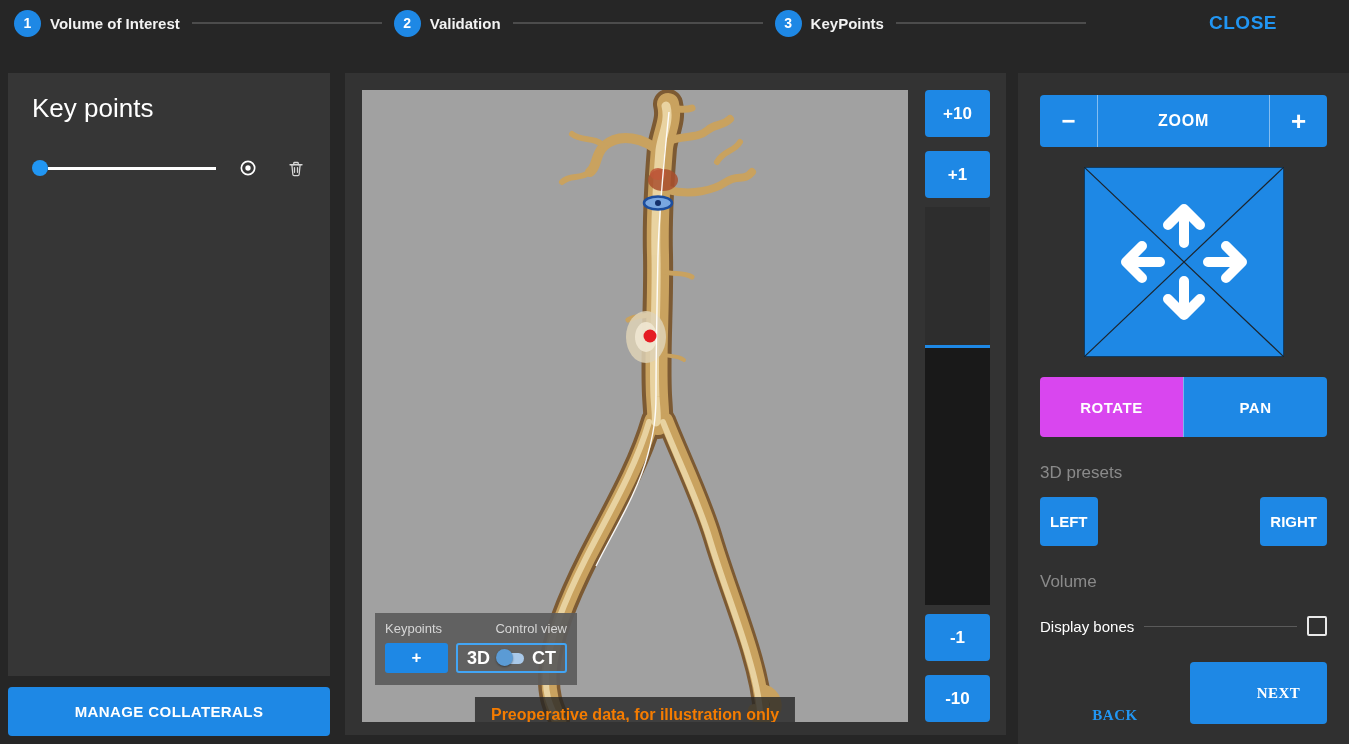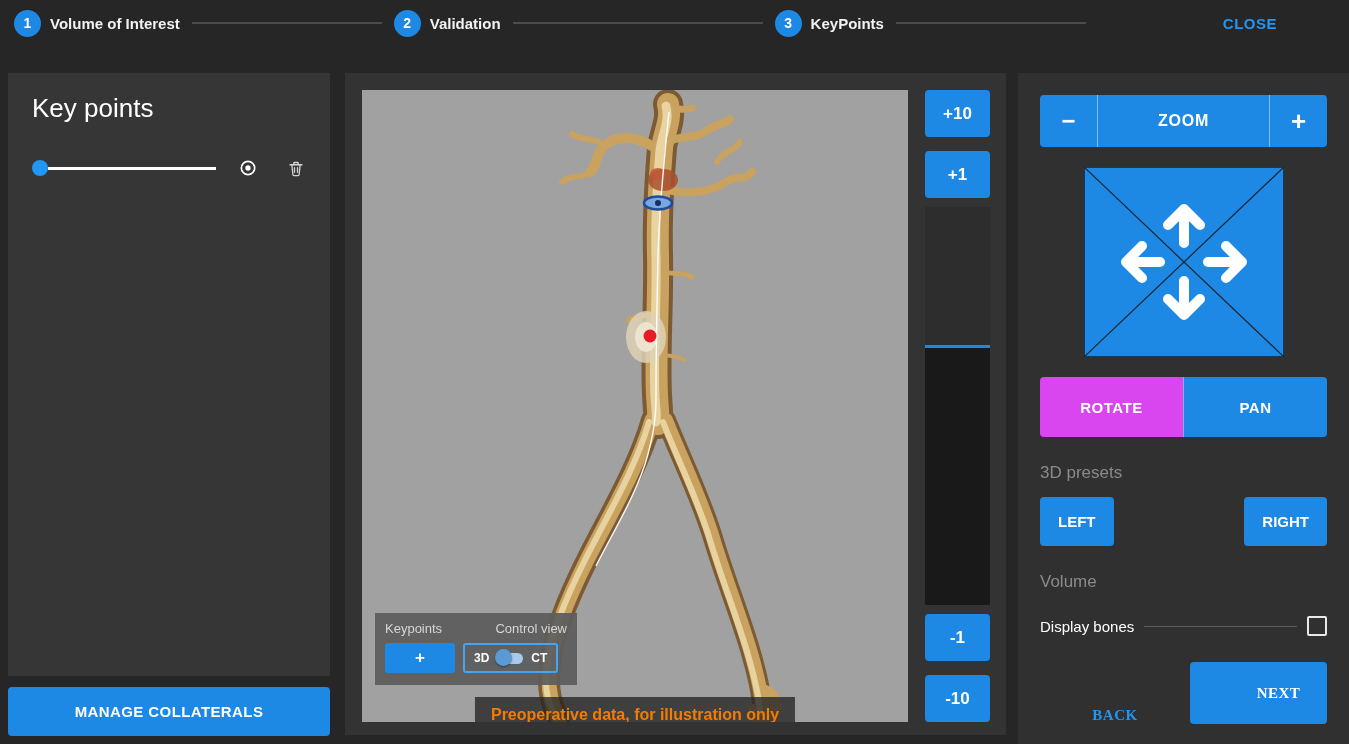--- a/index.html
+++ b/index.html
@@ -13,21 +13,21 @@
   .topbar { position:absolute; top:0; left:0; right:0; height:46px;
     display:flex; align-items:center; padding-left:14px; }
   .step { display:flex; align-items:center; gap:9px; }
   .step-circle { width:27px; height:27px; border-radius:50%; background:#1e88e5;
     display:flex; align-items:center; justify-content:center;
     font-size:14px; font-weight:bold; color:#fff; }
   .step-label { font-size:15px; font-weight:600; color:#f2f2f2; }
   .step-line { height:2px; background:#4c4c4c; margin:0 12px; }
   .line-1 { width:190px; } .line-2 { width:250px; } .line-3 { width:190px; }
   .close-btn { margin-left:auto; margin-right:72px; background:none; border:none;
-    color:#2196f3; font-size:15px; font-weight:bold; letter-spacing:.5px;
+    color:#2196f3; font-size:19px; font-weight:bold; letter-spacing:.5px;
     font-family:inherit; cursor:pointer; }
 
   
   .left-col { position:absolute; left:8px; top:73px; width:322px; bottom:8px;padding-left:44px; }
   .left-panel { position:absolute; top:0; left:0; right:0; height:603px;
     background:#363636; padding:20px 24px; }
   .panel-title { font-size:26px; font-weight:400; color:#fff; }
   .kp-row { margin-top:34px; display:flex; align-items:center; }
   .kp-knob { width:16px; height:16px; border-radius:50%; background:#2196f3; flex:0 0 auto; }
   .kp-track { flex:0 0 168px; height:3px; background:#fff; margin-right:22px; }
@@ -45,21 +45,21 @@
     background:#a1a1a1; overflow:hidden; }
   .viewer svg.vessel { position:absolute; inset:0; }
   .tools-overlay { position:absolute; left:13px; bottom:37px; width:202px; height:72px;
     background:rgba(92,92,92,.93); padding:8px 10px; }
   .tools-labels { display:flex; justify-content:space-between; font-size:13px; color:#d6d6d6; }
   .tools-controls { margin-top:7px; display:flex; gap:8px; align-items:center; }
   .add-kp { width:70px; height:30px; background:#1e88e5; border:none; border-radius:3px;
     color:#fff; font-size:17px; font-weight:bold; font-family:inherit; cursor:pointer; }
   .view-toggle { height:30px; border:2px solid #42a5f5; border-radius:3px;
     display:flex; align-items:center; gap:7px; padding:0 9px; cursor:pointer; }
-  .view-toggle .mode { font-size:12px; font-weight:bold; color:#fff; }
+  .view-toggle .mode { font-size:18px; font-weight:bold; color:#fff; }
   .tg { position:relative; width:28px; height:16px; display:inline-block; }
   .tg-track { position:absolute; left:1px; top:3px; width:26px; height:11px;
     border-radius:6px; background:#a9c9ea; }
   .tg-knob { position:absolute; left:-1px; top:-1px; width:17px; height:17px;
     border-radius:50%; background:#5b9bd5; box-shadow:0 1px 2px rgba(0,0,0,.4); }
   .warning { position:absolute; bottom:0; left:50%; transform:translateX(-50%);
     height:25px; display:flex; align-items:center; gap:9px; padding:0 16px;
     background:rgba(36,36,36,.78); white-space:nowrap;flex-direction:column; }
   .warning span { color:#f57c00; font-size:16px; font-weight:600; }
 
@@ -87,21 +87,21 @@
   .zoom-plus { flex:0 0 58px; font-size:26px; font-weight:bold;
     border-left:1px solid rgba(255,255,255,.45); }
   .nav-pad { display:block; margin:20px auto 0; cursor:pointer; }
   .rotpan { display:flex; height:60px; margin-top:20px; border-radius:4px; overflow:hidden; }
   .rot-btn, .pan-btn { flex:1; border:none; color:#fff; font-size:15px; font-weight:bold;
     letter-spacing:.5px; font-family:inherit; cursor:pointer; }
   .rot-btn { background:#d946ef; }
   .pan-btn { background:#1e88e5; border-left:1px solid #7db4ea; }
   .section-title { margin-top:26px; font-size:17px; color:#8a8a8a; }
   .presets-row { margin-top:14px; display:flex; justify-content:space-between; }
-  .preset-btn { height:49px; padding:0 18px; background:#1e88e5; border:none;
+  .preset-btn { height:49px; padding:0 10px; background:#1e88e5; border:none;
     border-radius:4px; color:#fff; font-size:15px; font-weight:bold;
     font-family:inherit; cursor:pointer; }
   .bones-row { margin-top:24px; display:flex; align-items:center; }
   .bones-label { font-size:15px; color:#fff; }
   .bones-line { flex:1; border-top:1px solid #5a5a5a; margin:0 10px; }
   .bones-checkbox { width:20px; height:20px; border:2px solid #e8e8e8; border-radius:2px;
     background:transparent; cursor:pointer; flex:0 0 auto; }
   .rp-footer { margin-top:26px; display:flex; align-items:flex-end;font-family:Liberation Serif, serif; }
   .back-btn { flex:1; background:none; border:none; color:#2196f3; font-size:15px;
     font-weight:bold; letter-spacing:.5px; font-family:inherit; cursor:pointer; }

